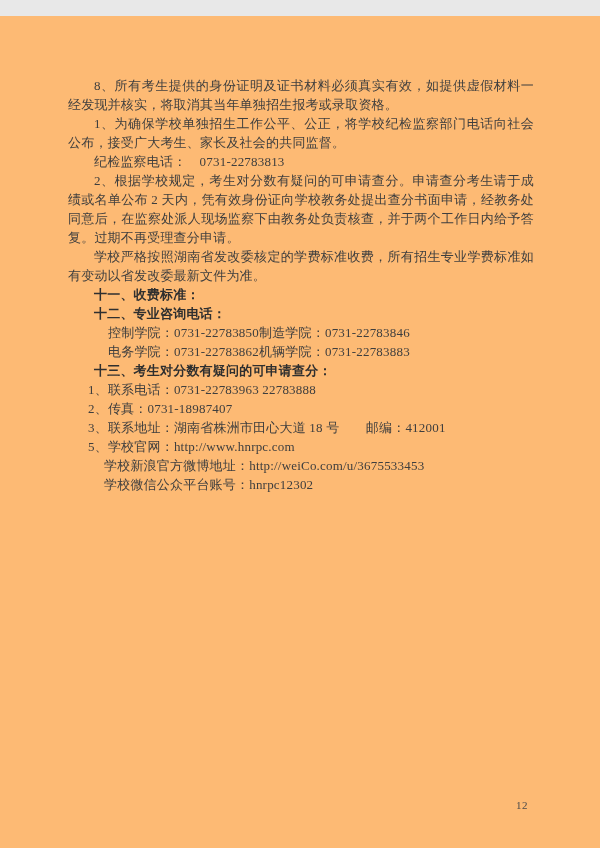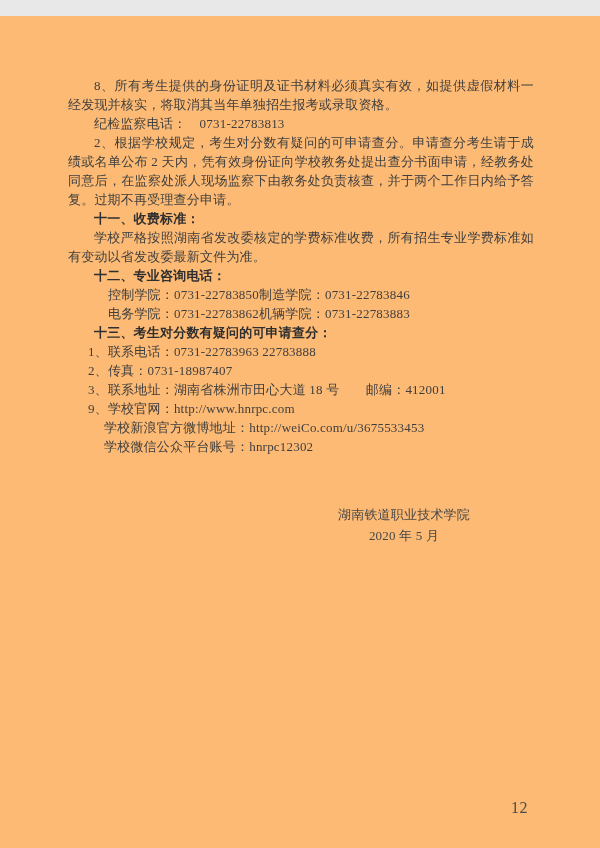--- a/index.html
+++ b/index.html
@@ -58,57 +58,52 @@
     display: inline-block;
     text-align: center;
     margin-right: 64px;
     line-height: 21px;
     color: #474747;
   }
   .page-number {
     position: absolute;
     top: 783px;
     right: 72px;
-    font-size: 16px;
+    font-size: 11px;
     color: #4b4b4b;
     letter-spacing: 0.5px;
   }
 </style>
 </head>
 <body>
 
 <div class="page">
   <div class="content">
 
     <p class="ind">8、所有考生提供的身份证明及证书材料必须真实有效，如提供虚假材料一经发现并核实，将取消其当年单独招生报考或录取资格。</p>
 
+    <p class="ind">1、为确保学校单独招生工作公平、公正，将学校纪检监察部门电话向社会公布，接受广大考生、家长及社会的共同监督。</p>
     <p class="ind">纪检监察电话：　0731-22783813</p>
     <p class="ind">2、根据学校规定，考生对分数有疑问的可申请查分。申请查分考生请于成绩或名单公布 2 天内，凭有效身份证向学校教务处提出查分书面申请，经教务处同意后，在监察处派人现场监察下由教务处负责核查，并于两个工作日内给予答复。过期不再受理查分申请。</p>
 
+    <p class="ind">学校严格按照湖南省发改委核定的学费标准收费，所有招生专业学费标准如有变动以省发改委最新文件为准。</p>
     <p class="ind heading">十一、收费标准：</p>
-    <p class="ind">学校严格按照湖南省发改委核定的学费标准收费，所有招生专业学费标准如有变动以省发改委最新文件为准。</p>
 
     <p class="ind heading">十二、专业咨询电话：</p>
     <p class="phone-row">
       <span class="phone-left">控制学院：0731-22783850</span><span>制造学院：0731-22783846</span>
     </p>
     <p class="phone-row">
       <span class="phone-left">电务学院：0731-22783862</span><span>机辆学院：0731-22783883</span>
     </p>
 
     <p class="ind heading">十三、考生对分数有疑问的可申请查分：</p>
     <p class="item">1、联系电话：0731-22783963 22783888</p>
     <p class="item">2、传真：0731-18987407</p>
     <p class="item">3、联系地址：湖南省株洲市田心大道 18 号　　邮编：412001</p>
-    <p class="item">9、学校官网：http://www.hnrpc.com</p>
+    <p class="item">5、学校官网：http://www.hnrpc.com</p>
     <p class="sub">学校新浪官方微博地址：http://weiCo.com/u/3675533453</p>
     <p class="sub">学校微信公众平台账号：hnrpc12302</p>
 
-    <div class="signature">
-      <div class="sig-inner">
-        <p>湖南铁道职业技术学院</p>
-        <p>2020 年 5 月</p>
-      </div>
-    </div>
   </div>
 
   <div class="page-number">12</div>
 </div>
 
 </body></html>

